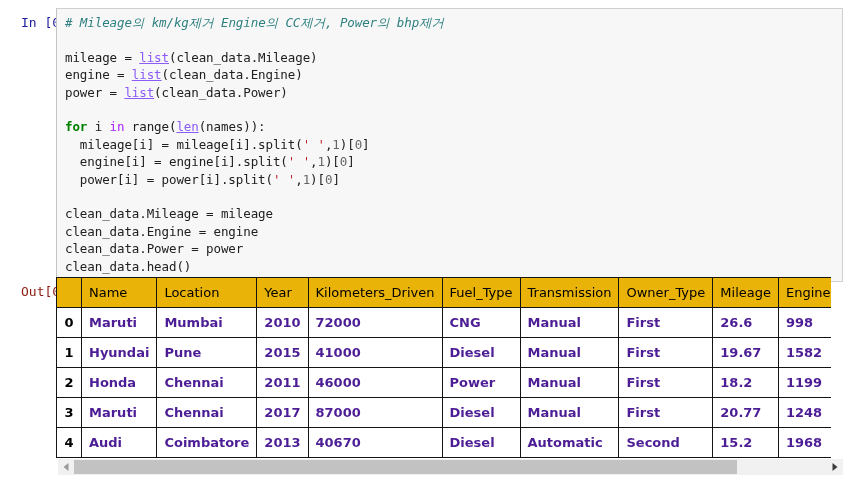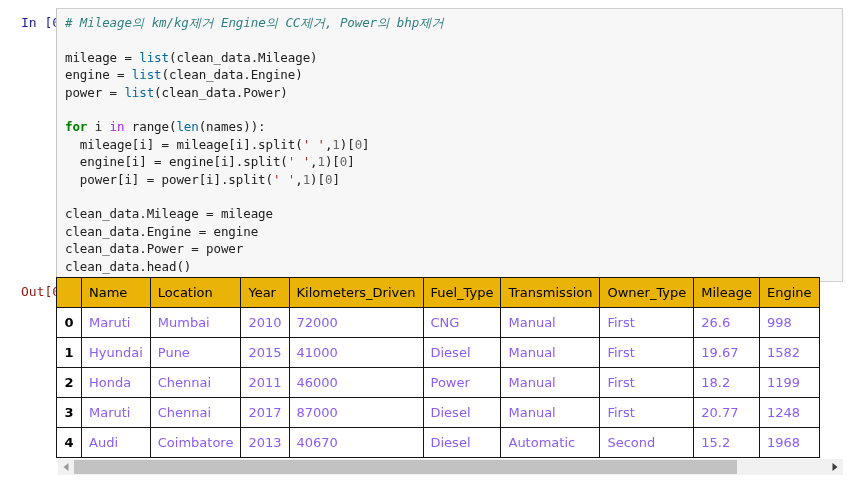--- a/index.html
+++ b/index.html
@@ -58,21 +58,21 @@
     font-family: "DejaVu Sans Mono", "Liberation Mono", monospace;
     font-size: 12.5px;
     line-height: 17.4px;
     color: #202020;
     white-space: pre;
     letter-spacing: -0.1px;
   }
   .c-comment { color: #2e8080; font-style: italic; }
   .c-kw      { color: #008000; font-weight: bold; }
   .c-kw2     { color: #aa22ff; font-weight: normal; }
-  .c-builtin { color: #0369a1; }
+  .c-builtin { color: #8b5cf6; text-decoration: underline; }
   .c-str     { color: #ba2121; }
   .c-num     { color: #666666; }
 
   
   .cell-output {
     position: absolute;
     left: 0;
     top: 277px;
     width: 831px;
     display: flex;
@@ -105,22 +105,22 @@
     background: #eab308;
   }
   table.df tbody th {
     font-weight: bold;
     text-align: center;
     color: #000000;
     padding-left: 6px;
     padding-right: 6px;
   }
   table.df tbody td {
-    font-weight: normal;
-    color: #8b5cf6;
+    font-weight: bold;
+    color: #4c1d95;
   }
   th.idx-corner { min-width: 10px; }
 
   
   .hscroll {
     position: absolute;
     left: 58px;
     top: 459px;
     width: 785px;
     height: 16px;

